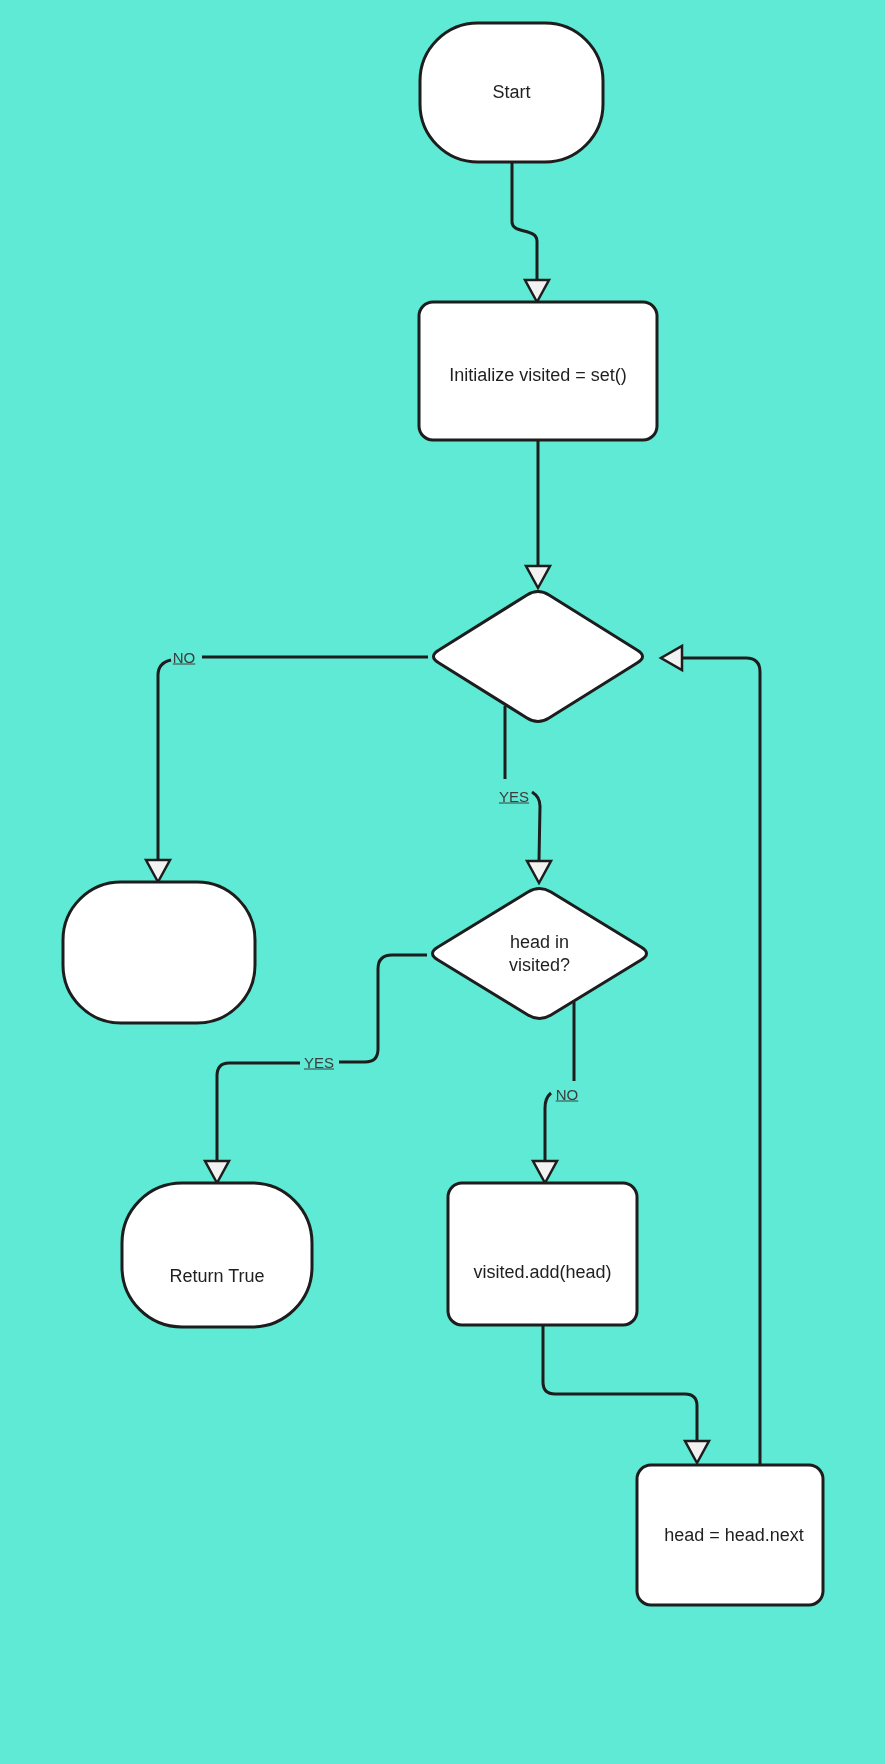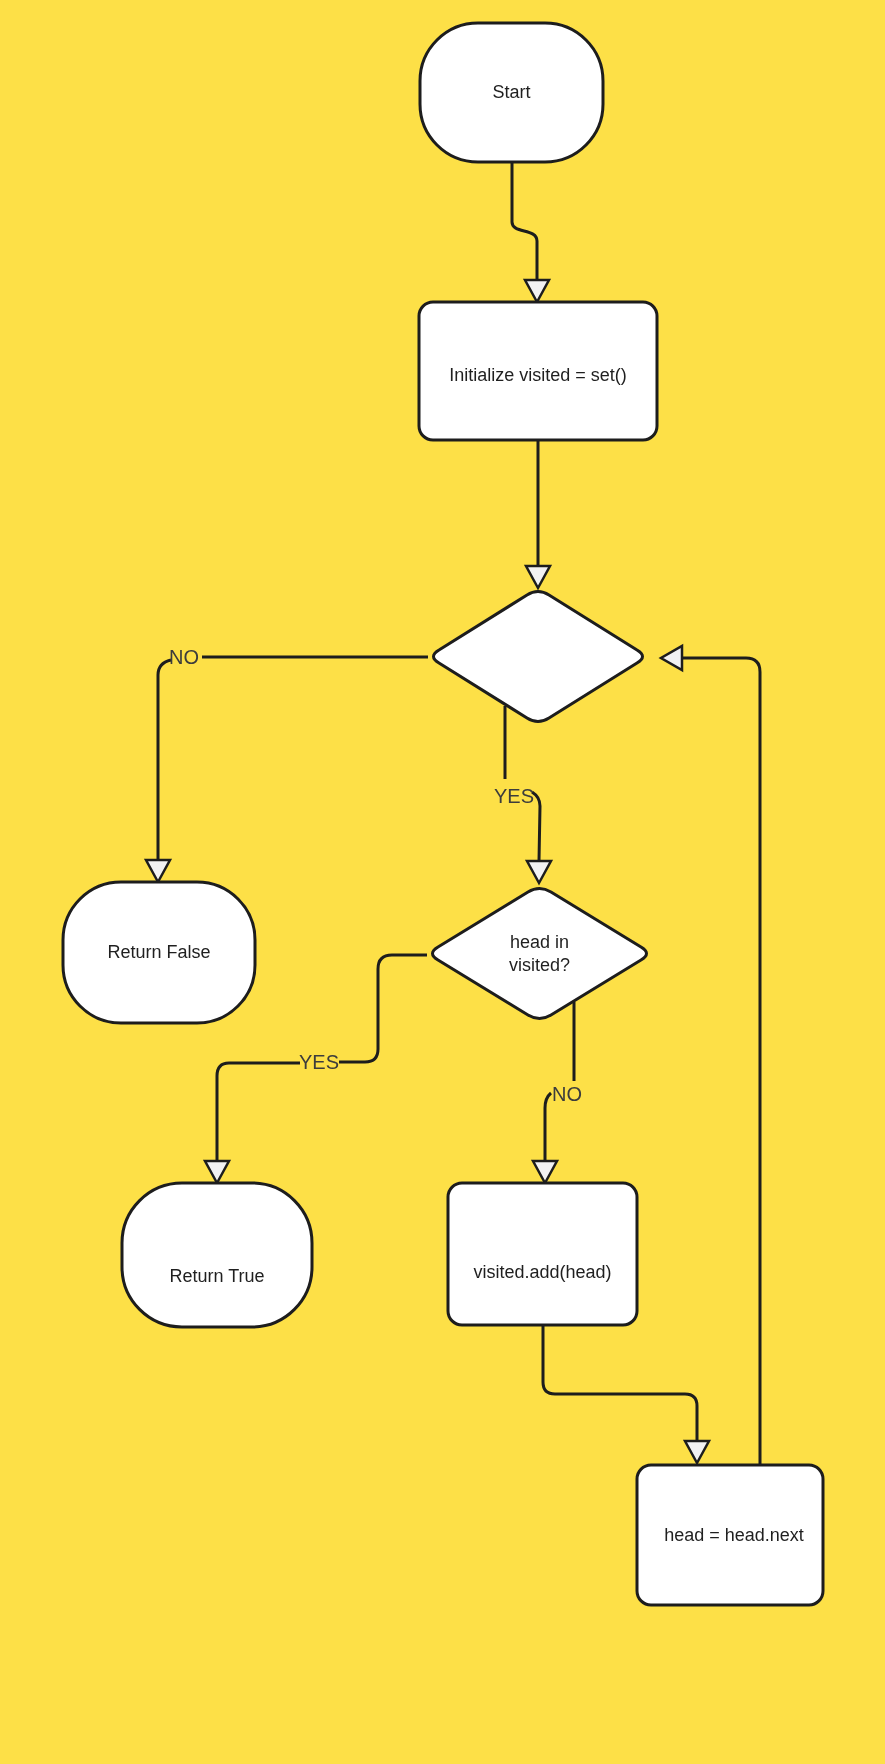--- a/index.html
+++ b/index.html
@@ -1,39 +1,40 @@
 <!DOCTYPE html>
 <html><head>
 <meta charset="utf-8">
 <style>
   html,body{margin:0;padding:0;background:#ffffff;}
   .canvas{
     position:relative;
     width:885px;height:1764px;
-    background:#fde047;
+    background:#5eead4;
     overflow:hidden;
     font-family:"Liberation Sans",sans-serif;
   }
   .canvas svg{position:absolute;left:0;top:0;}
   .node-label{
     position:absolute;
     display:flex;align-items:center;justify-content:center;
     text-align:center;
     font-size:18px;line-height:1.25;
     color:#1f1f1f;
     white-space:pre-line;
     pointer-events:none;
   }
   .edge-label{
     position:absolute;
     transform:translate(-50%,-50%);
-    font-size:20px;
+    font-size:15px;
     color:#3c3c3c;
     background:transparent;
     pointer-events:none;
+    text-decoration:underline;
   }
   .connector{fill:none;stroke:#1d1d1d;stroke-width:3;}
   .arrowhead{fill:#f2f2f2;stroke:#1d1d1d;stroke-width:2.5;stroke-linejoin:miter;}
   .shape{fill:#ffffff;stroke:#1d1d1d;stroke-width:3;}
 </style>
 </head>
 <body>
 
 <div class="canvas">
 
@@ -66,21 +67,20 @@
     <path class="shape" d="M 549 595 L 637 650 Q 648 656.5 637 663 L 549 718 Q 538 725 527 718 L 439 663 Q 428 656.5 439 650 L 527 595 Q 538 588 549 595 Z"></path>
     <rect class="shape" x="63" y="882" width="192" height="141" rx="58" ry="58"></rect>
     <path class="shape" d="M 551 892 L 641 947 Q 652 953.5 641 960 L 551 1015 Q 539.5 1022 528 1015 L 438 960 Q 427 953.5 438 947 L 528 892 Q 539.5 885 551 892 Z"></path>
     <rect class="shape" x="122" y="1183" width="190" height="144" rx="60" ry="60"></rect>
     <rect class="shape" x="448" y="1183" width="189" height="142" rx="14" ry="14"></rect>
     <rect class="shape" x="637" y="1465" width="186" height="140" rx="14" ry="14"></rect>
   </svg>
 
   <div class="node-label" style="left:420px;top:23px;width:183px;height:139px;">Start</div>
   <div class="node-label" style="left:419px;top:302px;width:238px;height:146px;text-align:right;">Initialize visited = set()</div>
-  <div class="node-label" style="left:63px;top:882px;width:192px;height:141px;">Return False</div>
   <div class="node-label" style="left:427px;top:885px;width:225px;height:137px;">head in
 visited?</div>
   <div class="node-label" style="left:122px;top:1183px;width:190px;height:187px;">Return True</div>
   <div class="node-label" style="left:448px;top:1183px;width:189px;height:178px;">visited.add(head)</div>
   <div class="node-label" style="left:637px;top:1465px;width:194px;height:140px;">head = head.next</div>
 
   <div class="edge-label" style="left:184px;top:657px;">NO</div>
   <div class="edge-label" style="left:514px;top:796px;">YES</div>
   <div class="edge-label" style="left:319px;top:1062px;">YES</div>
   <div class="edge-label" style="left:567px;top:1094px;">NO</div>

